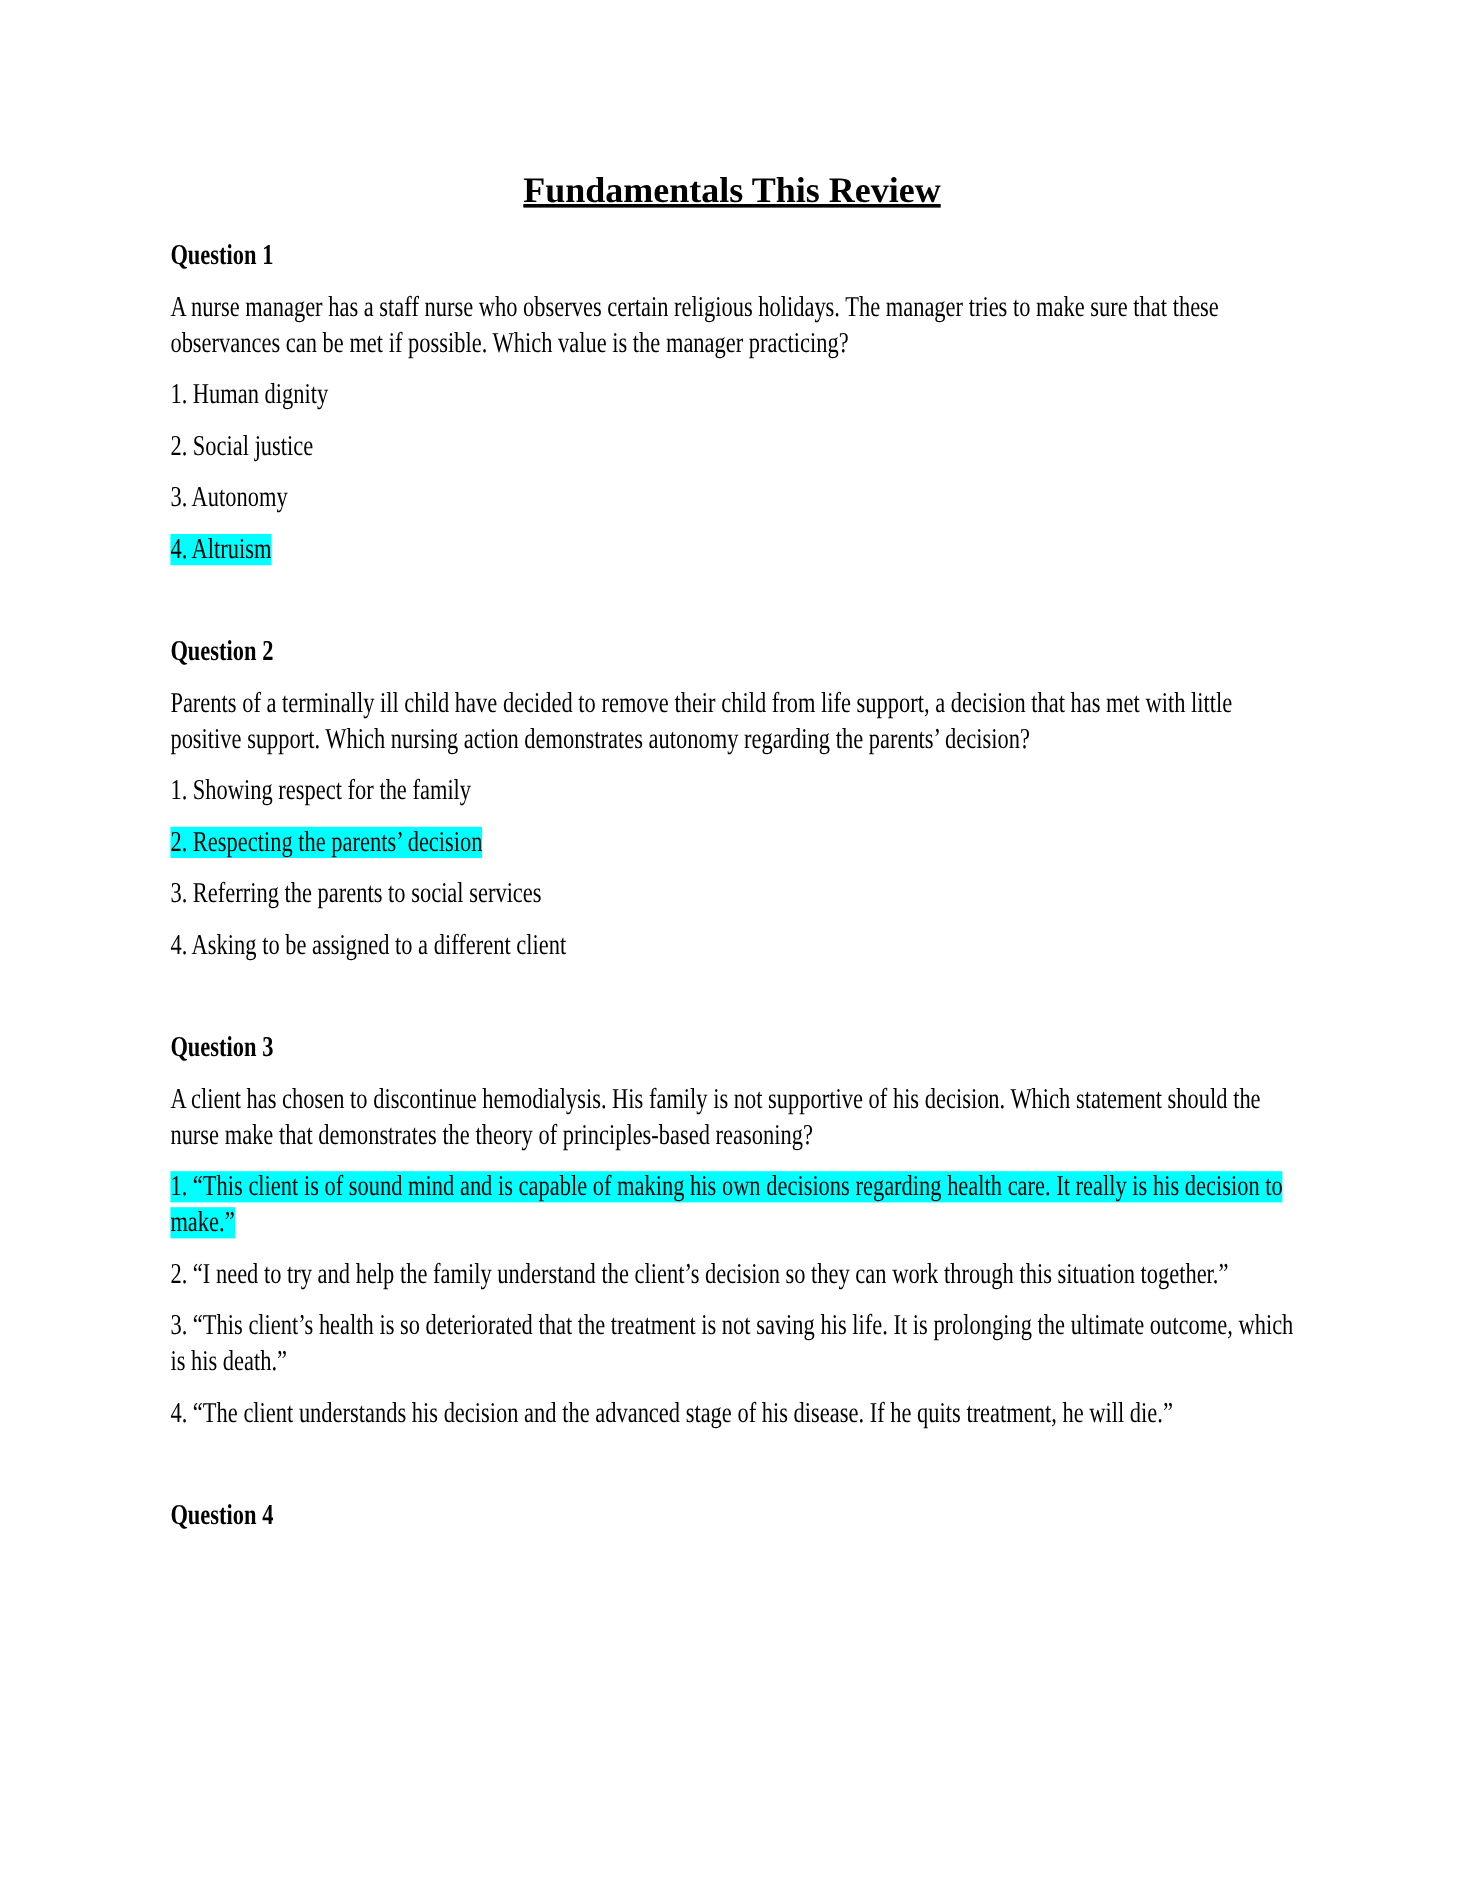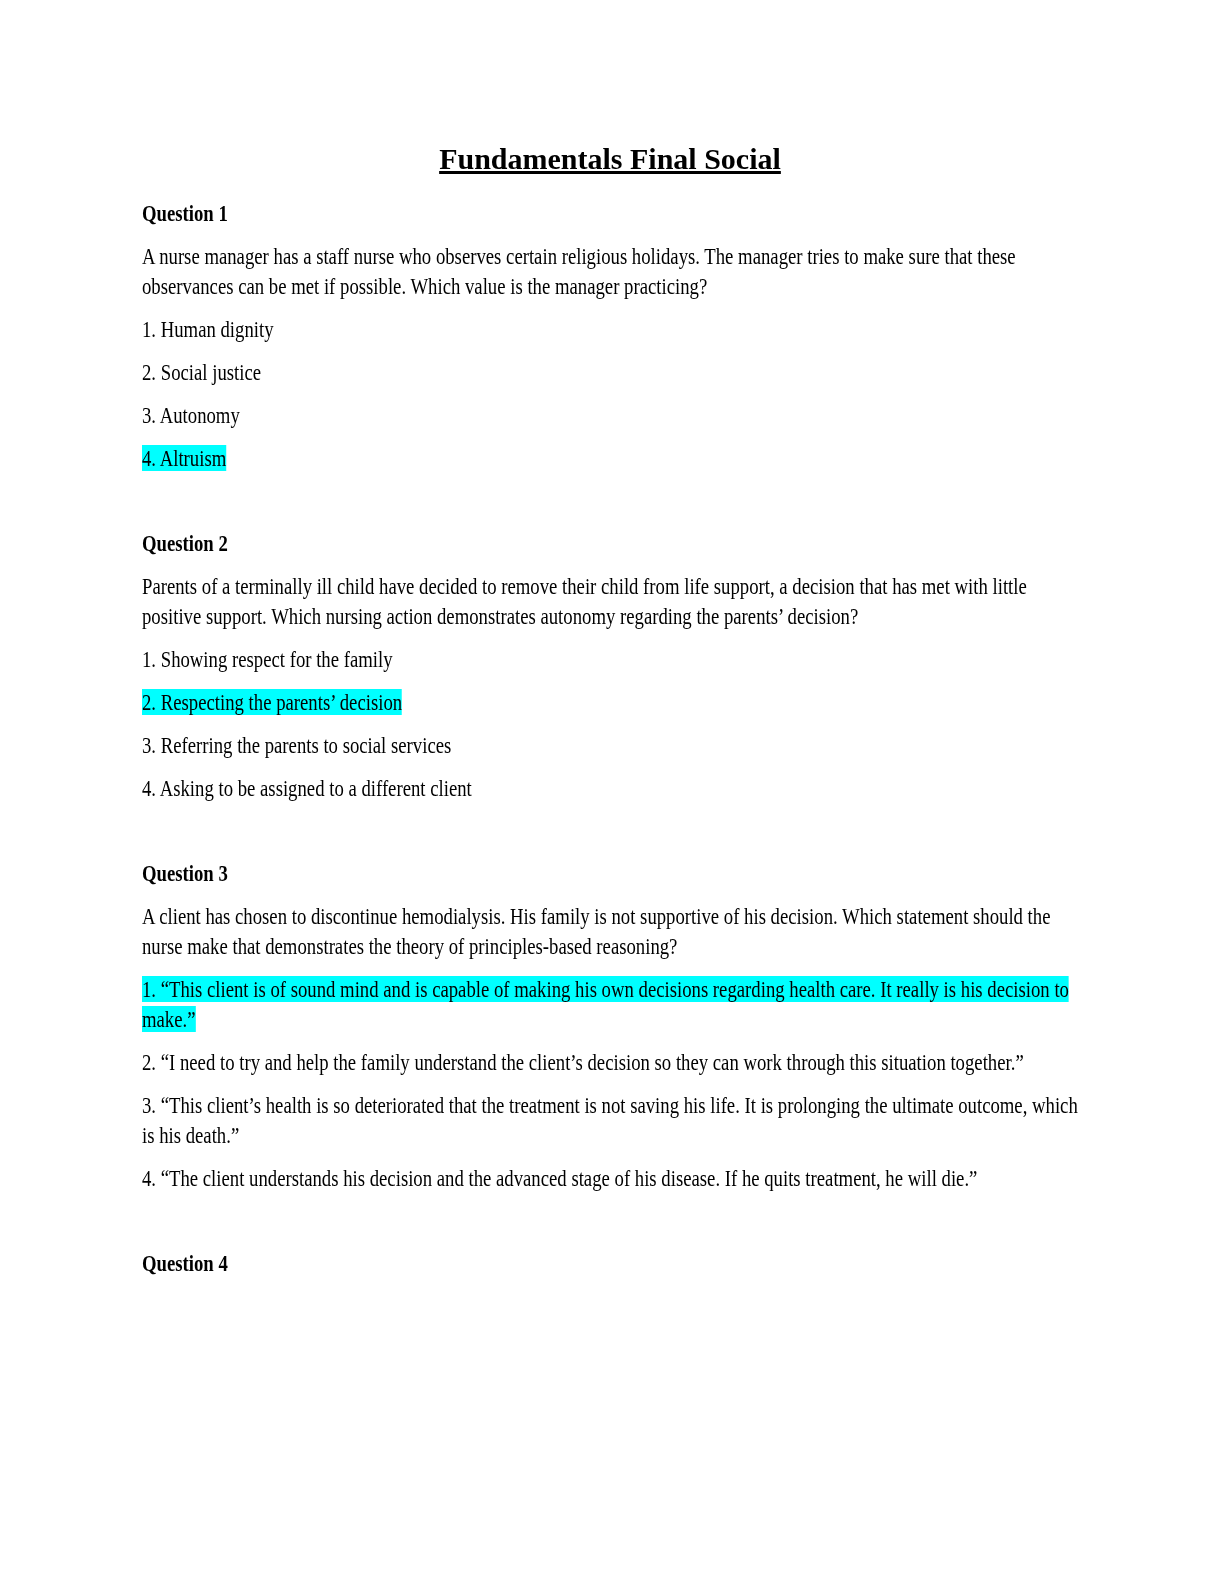--- a/index.html
+++ b/index.html
@@ -36,21 +36,21 @@
     margin: 0 0 13px 0;
   }
   .para, .option { margin: 0 0 13px 0; }
   .opt-text { background: transparent; }
 </style>
 </head>
 <body>
 
 <div class="page">
 
-  <h1 class="doc-title">Fundamentals Final Social</h1>
+  <h1 class="doc-title">Fundamentals This Review</h1>
 
   <div class="content">
 
     <section class="question">
       <h2 class="q-heading">Question 1</h2>
       <p class="para">A nurse manager has a staff nurse who observes certain religious holidays. The manager tries to make sure that these observances can be met if possible. Which value is the manager practicing?</p>
       <p class="option"><span class="opt-text">1. Human dignity</span></p>
       <p class="option"><span class="opt-text">2. Social justice</span></p>
       <p class="option"><span class="opt-text">3. Autonomy</span></p>
       <p class="option"><span class="opt-text" style="background-color: rgb(0, 255, 255);">4. Altruism</span></p>

